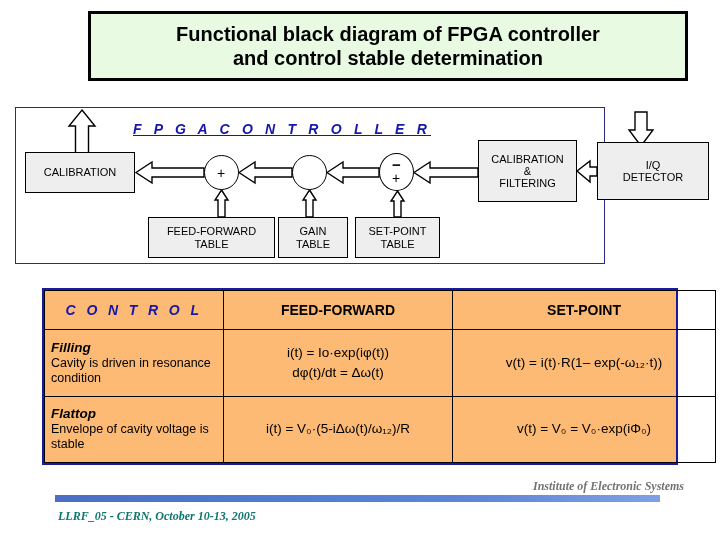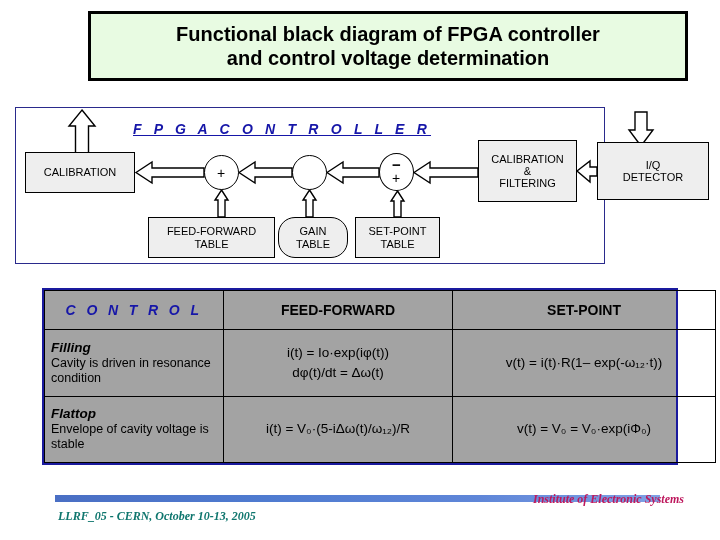--- a/index.html
+++ b/index.html
@@ -34,21 +34,21 @@
     letter-spacing:4.2px;white-space:nowrap;text-decoration:underline;
   }
 
   .blk{
     position:absolute;background:#eeeeee;border:1px solid #000;
     box-sizing:border-box;display:flex;align-items:center;justify-content:center;
     text-align:center;color:#000;line-height:1.12;
   }
   #blk-calibration{left:25px;top:152px;width:110px;height:41px;font-size:11px;}
   #blk-ff-table{left:148px;top:217px;width:127px;height:41px;font-size:11px;}
-  #blk-gain-table{left:278px;top:217px;width:70px;height:41px;font-size:11px;border-radius:17px;}
+  #blk-gain-table{left:278px;top:217px;width:70px;height:41px;font-size:11px;}
   #blk-sp-table{left:355px;top:217px;width:85px;height:41px;font-size:11px;}
   #blk-cal-filter{left:478px;top:140px;width:99px;height:62px;font-size:11px;}
   #blk-iq-detector{left:597px;top:142px;width:112px;height:58px;font-size:11px;}
 
   
   .circ{
     position:absolute;border:1.6px solid #000;border-radius:50%;
     background:#ffffff;box-sizing:border-box;
   }
   #sum1{left:204px;top:155px;width:35px;height:35px;}
@@ -61,21 +61,21 @@
   .xline{position:absolute;background:#000;height:1.6px;width:35px;transform-origin:center;}
   #mx1{left:292px;top:172px;transform:rotate(45deg);}
   #mx2{left:292px;top:172px;transform:rotate(-45deg);}
   
 
   svg.arrowsvg{position:absolute;left:0;top:0;width:720px;height:540px;pointer-events:none;}
 
   
   #table-wrap{
     position:absolute;left:42px;top:288px;width:636px;height:177px;
-    border:2px solid #1a1a9e;box-sizing:border-box;background:#a3a3a3;
+    border:2px solid #1a1a9e;box-sizing:border-box;background:#fdba74;
   }
   table.ctl{border-collapse:collapse;width:100%;height:100%;table-layout:fixed;}
   table.ctl td{border:1px solid #000;vertical-align:middle;padding:2px 6px;}
   table.ctl tr.hdr td{height:34px;text-align:center;}
   .col-a{width:166px;}
   .col-b{width:216px;}
   .col-c{width:250px;}
   #hdr-control{
     color:#1616a8;font-style:italic;font-weight:bold;font-size:14px;letter-spacing:3.4px;
     text-align:center;
@@ -90,33 +90,33 @@
   
   #footer-bar{
     position:absolute;left:55px;top:495px;width:605px;height:7px;
     background:linear-gradient(90deg,#4a6fc4 0%,#4f7bd0 35%,#5f86d8 70%,#7fa0e4 100%);
   }
   #footer-left{
     position:absolute;left:58px;top:509px;font-family:"Liberation Serif",serif;
     font-style:italic;font-weight:bold;font-size:12px;color:#0f766e;white-space:nowrap;
   }
   #footer-right{
-    position:absolute;right:36px;top:492px;font-family:"Liberation Serif",serif;
-    font-style:italic;font-weight:bold;font-size:12px;color:#be185d;white-space:nowrap;
+    position:absolute;right:36px;top:479px;font-family:"Liberation Serif",serif;
+    font-style:italic;font-weight:bold;font-size:12px;color:#737373;white-space:nowrap;
   }
 </style>
 </head>
 <body>
 
 <div class="canvas">
 
   <div id="title-box">
     <div id="title-text">
       <span>Functional black diagram of FPGA controller</span><br>
-      <span>and control voltage determination</span>
+      <span>and control stable determination</span>
     </div>
   </div>
 
   <div id="diagram-panel"></div>
 
   <div id="fpga-controller-label">F P G A      C O N T R O L L E R</div>
 
   <svg class="arrowsvg">
     <g fill="#ffffff" stroke="#000000" stroke-width="1.4">
 

